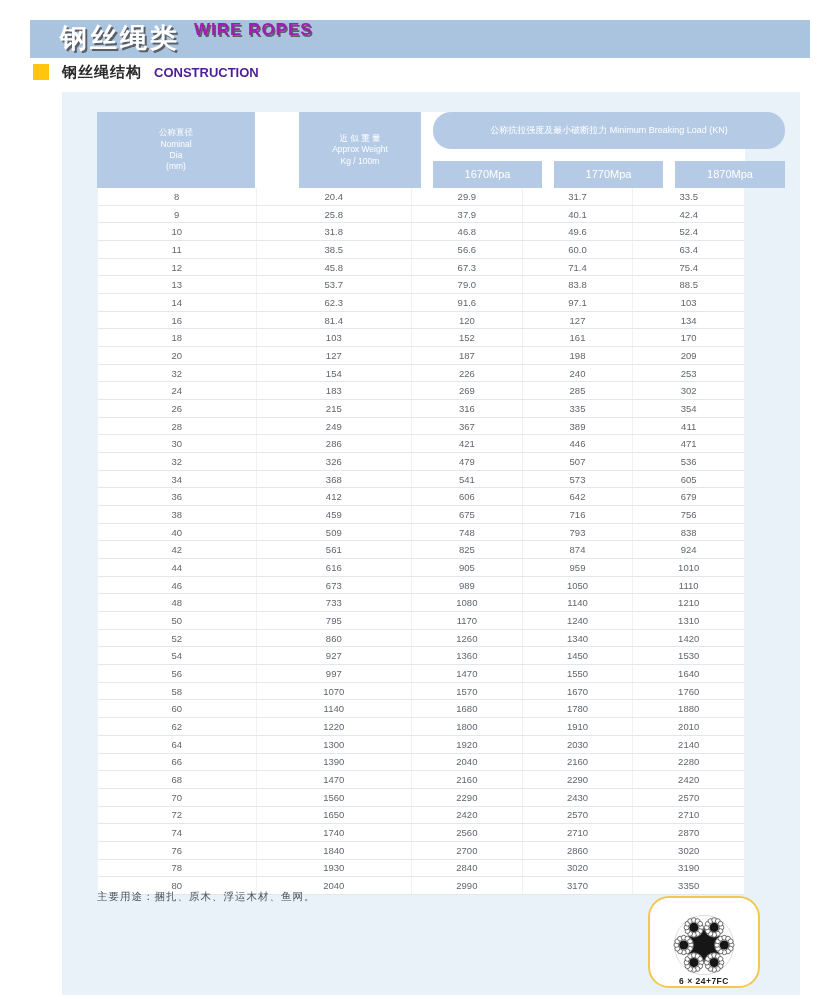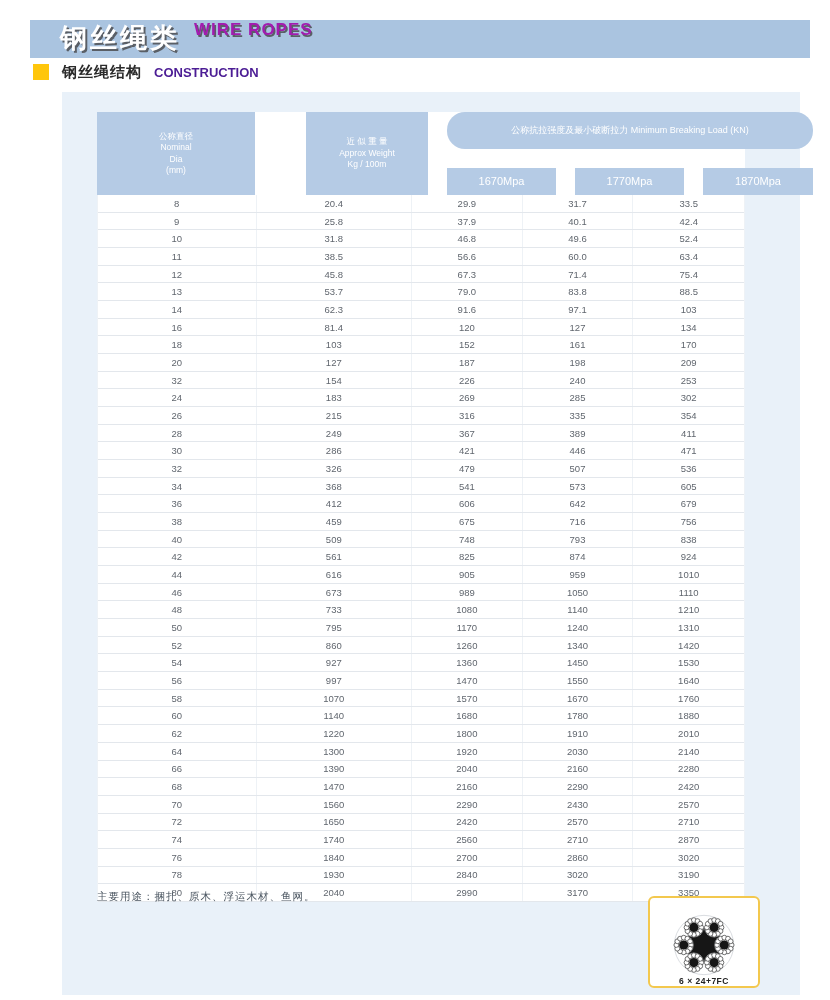--- a/index.html
+++ b/index.html
@@ -25,21 +25,21 @@
   .section-head{position:absolute;left:33px;top:63px;height:18px;display:flex;align-items:center;}
   .yellow-sq{width:16px;height:16px;background:#ffc60b;margin-right:13px;}
   .section-head .zh{font-size:15px;font-weight:bold;color:#2b2b2b;letter-spacing:1px;}
   .section-head .en{font-size:13px;font-weight:bold;color:#4c1d95;margin-left:12px;}
   
   .panel{position:absolute;left:62px;top:92px;width:738px;height:903px;background:#e9f1f9;}
   
   .rope-table{position:absolute;left:97px;top:112px;width:648px;}
   .thead{
     display:grid;grid-template-columns:158px 154px 109px 109px 110px;
-    grid-template-rows:37px 27px;gap:19px;background:#ffffff;
+    grid-template-rows:37px 27px;gap:12px;background:#ffffff;
   }
   .th{
     background:#b5cbe5;color:#ffffff;display:flex;align-items:center;justify-content:center;
     text-align:center;font-size:8.5px;line-height:1.35;white-space:pre-line;
   }
   .th-dia{grid-column:1;grid-row:1/3;}
   .th-weight{grid-column:2;grid-row:1/3;margin-left:32px;}
   .th-group{grid-column:3/6;grid-row:1;font-size:9px;border-radius:18px;}
   .th-sub{grid-row:2;font-size:11px;}
   .tbody{background:#ffffff;border-left:1px solid #eef2f6;border-right:1px solid #eef2f6;}
@@ -48,21 +48,21 @@
     display:flex;align-items:center;justify-content:center;box-sizing:border-box;
     font-size:9.5px;color:#60666e;border-right:1px solid #eef2f6;
   }
   .t-cell:last-child{border-right:none;}
   .c0{width:159px;}.c1{width:156px;}.c2{width:111px;}.c3{width:111px;}.c4{width:111px;}
   
   .footer-note{position:absolute;left:97px;top:890px;font-size:10.5px;color:#4a5560;letter-spacing:1px;}
   
   .rope-box{
     position:absolute;left:648px;top:896px;width:112px;height:92px;background:#ffffff;
-    border:2px solid #f3c84e;border-radius:6px;box-sizing:border-box;
+    border:2px solid #f3c84e;border-radius:21px;box-sizing:border-box;
     display:flex;flex-direction:column;align-items:center;justify-content:flex-start;padding-top:15px;
   }
   .rope-box svg{display:block;}
   .rope-label{font-size:8.5px;font-weight:bold;color:#222;margin-top:-1px;letter-spacing:0.5px;}
 </style>
 </head>
 <body>
 
 <div class="panel"></div>
 

